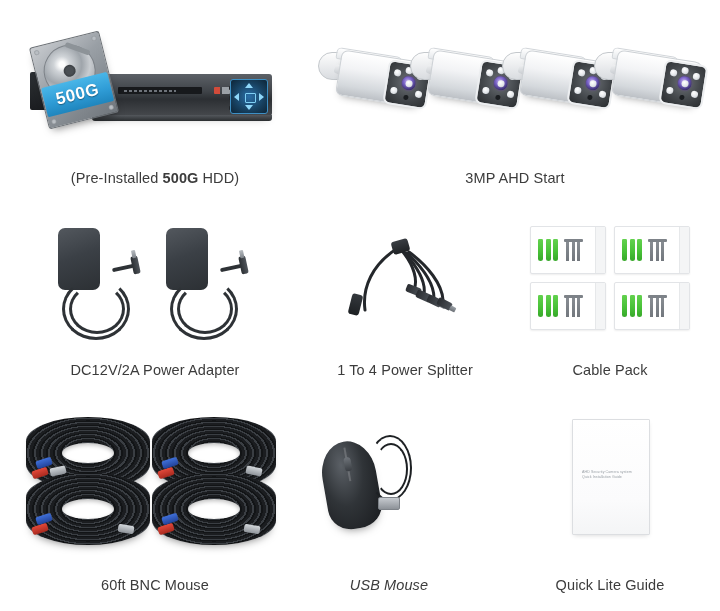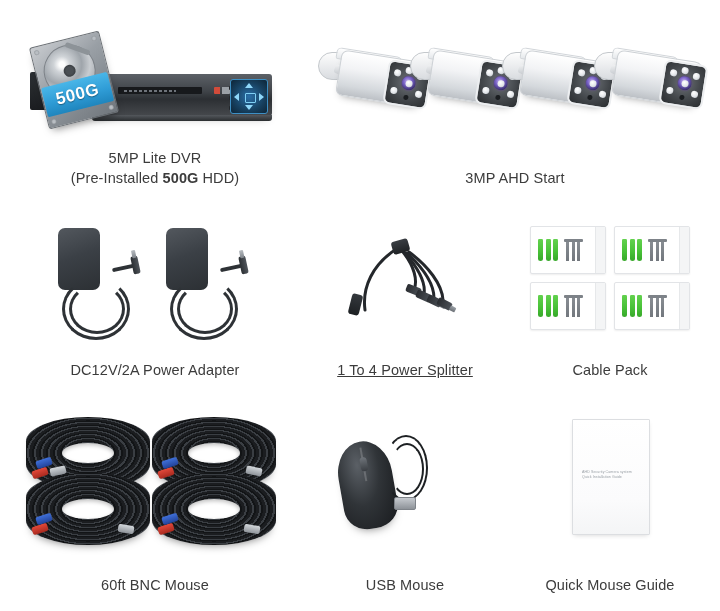--- a/index.html
+++ b/index.html
@@ -311,21 +311,21 @@
   }
   .ad-plug:after {
     content: "";
     position: absolute; left: 1.5px; top: -6px;
     width: 4px; height: 8px;
     background: linear-gradient(180deg,#b8bdc2,#7f848a);
     border-radius: 1px;
   }
 
   
-  #item-splitter { left: 310px; top: 222px; width: 190px; height: 158px; text-decoration: underline; }
+  #item-splitter { left: 310px; top: 222px; width: 190px; height: 158px; }
   #item-splitter .art { height: 120px; }
 
   .sp-hub {
     position: absolute;
     left: 82px; top: 18px;
     width: 17px; height: 13px;
     background: linear-gradient(180deg,#3a3e43,#1f2225);
     border-radius: 3px;
     transform: rotate(-16deg);
   }
@@ -429,21 +429,21 @@
   .conn {
     position: absolute;
     width: 16px; height: 8px;
     border-radius: 2px;
   }
   .conn.red  { background: linear-gradient(180deg,#e2483a,#a92a1f); }
   .conn.blue { background: linear-gradient(180deg,#3f6fd8,#22439a); }
   .conn.bnc  { background: linear-gradient(180deg,#d3d7db,#8f949a); }
 
   
-  #item-mouse { left: 310px; top: 415px; width: 190px; height: 180px; }
+  #item-mouse { left: 294px; top: 415px; width: 190px; height: 180px; font-style: italic; }
   #item-mouse .art { height: 140px; }
 
   .mouse-body {
     position: absolute;
     left: 30px; top: 26px;
     width: 54px; height: 88px;
     background: radial-gradient(ellipse at 38% 26%, #5b6066 0%, #303438 45%, #17191c 100%);
     border-radius: 27px 27px 24px 24px / 34px 34px 22px 22px;
     transform: rotate(-10deg);
     box-shadow: 0 6px 10px -6px rgba(0,0,0,.5);
@@ -541,21 +541,20 @@
         <div class="hdd-platter"></div>
         <div class="hdd-arm"></div>
         <div class="hdd-screw" style="left:4px;  top:4px;"></div>
         <div class="hdd-screw" style="right:4px; top:4px;"></div>
         <div class="hdd-screw" style="left:4px;  bottom:4px;"></div>
         <div class="hdd-screw" style="right:4px; bottom:4px;"></div>
         <div class="hdd-label">500G</div>
       </div>
     </div>
     <div class="caption">
-      <div>5MP Lite DVR</div>
       <div><span>(Pre-Installed </span><span class="b">500G</span><span> HDD)</span></div>
     </div>
   </div>
 
   <div class="item" id="item-cameras">
     <div class="art">
 
       <div class="cam" style="left:6px;  top:16px;">
         <div class="cam-mount"></div>
         <div class="cam-arm"></div>
@@ -783,16 +782,16 @@
 
   <div class="item" id="item-guide">
     <div class="art">
       <div class="book">
         <div class="book-text">
           <div>AHD Security Camera system</div>
           <div>Quick Installation Guide</div>
         </div>
       </div>
     </div>
-    <div class="caption">Quick Mouse Guide</div>
+    <div class="caption">Quick Lite Guide</div>
   </div>
 
 </div>
 
 </body></html>

